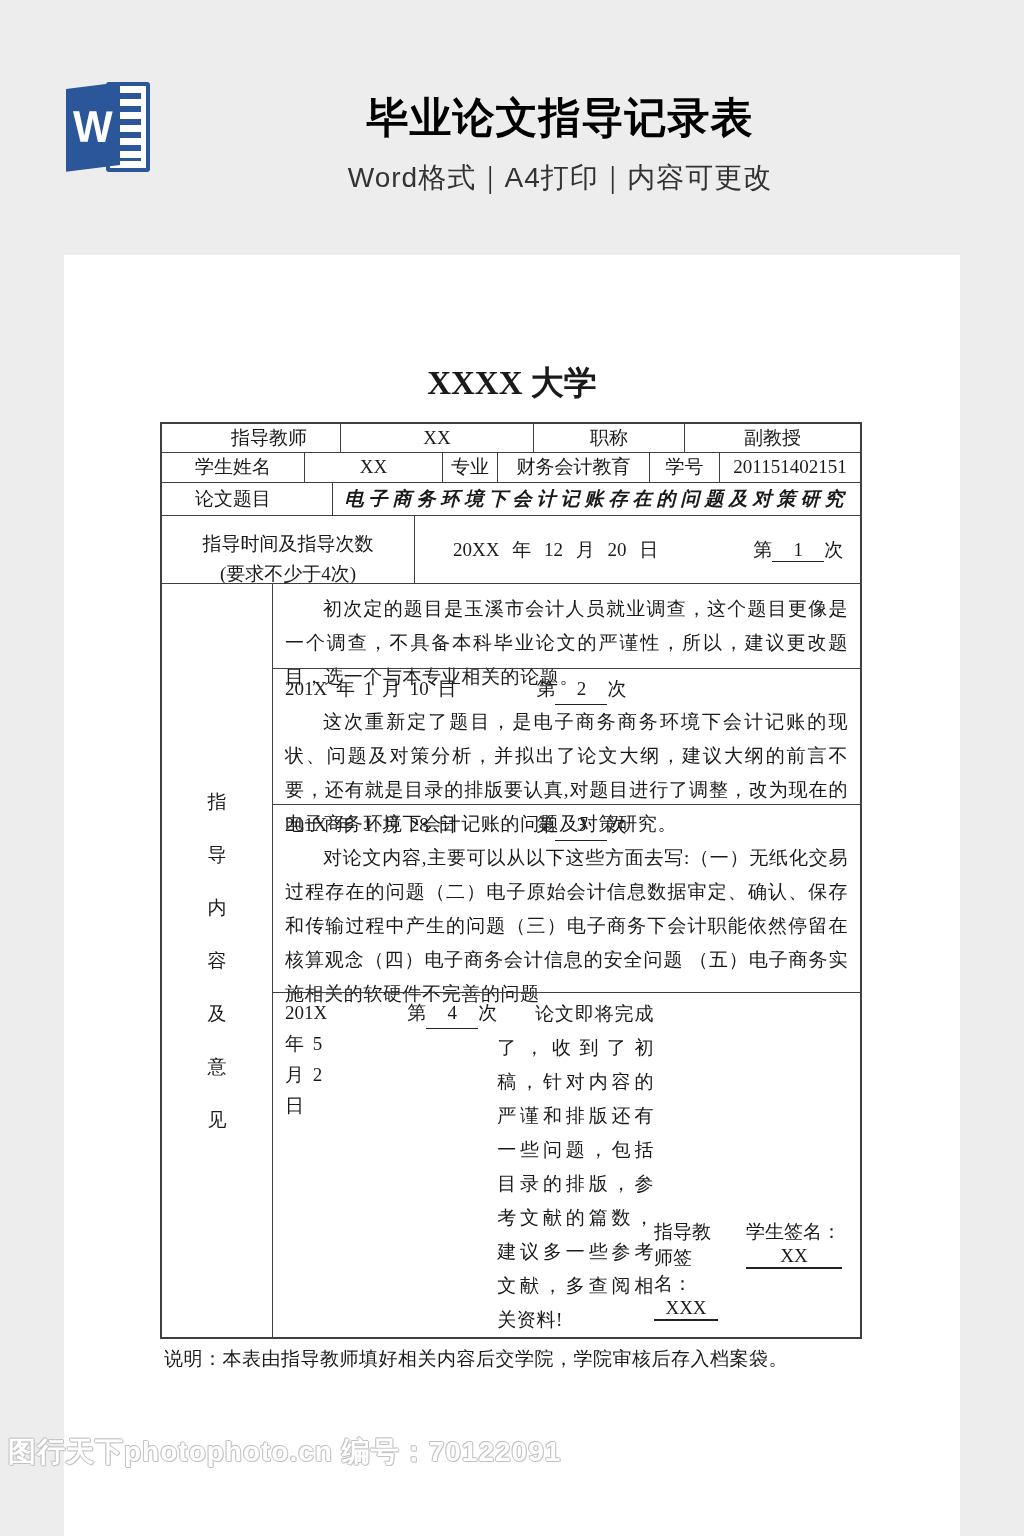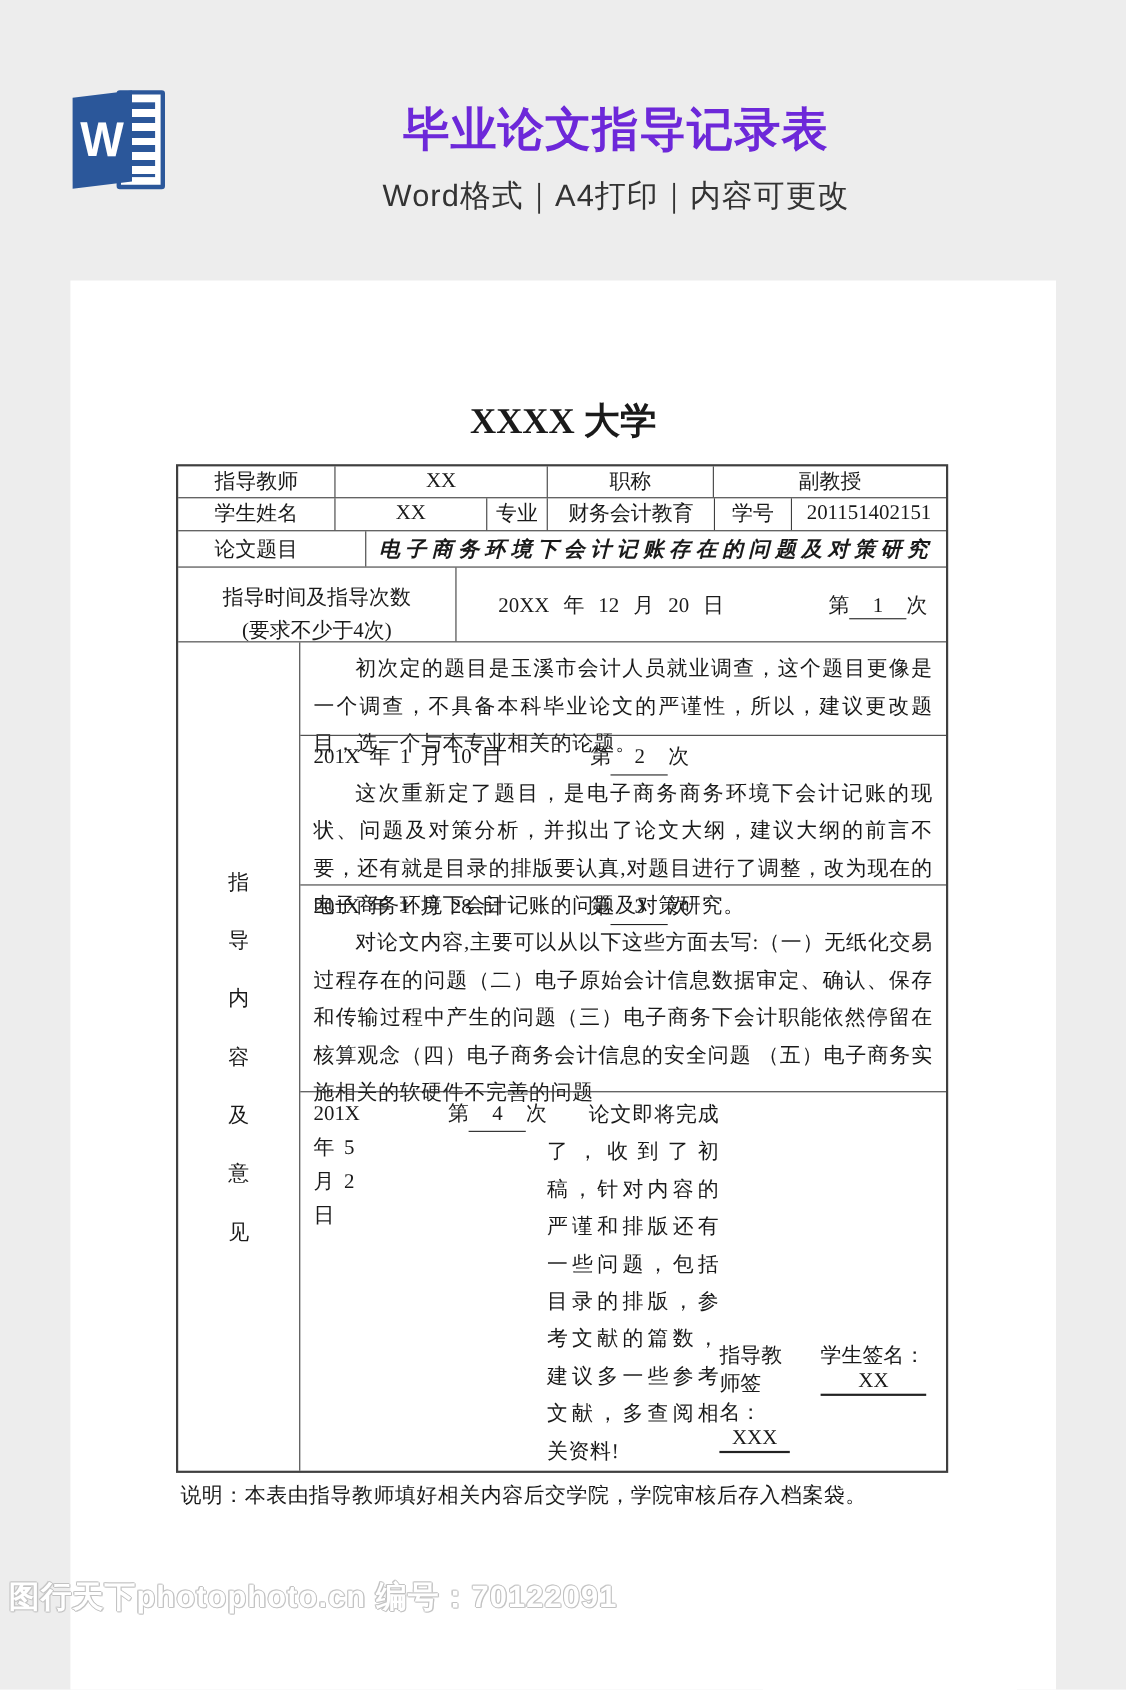--- a/index.html
+++ b/index.html
@@ -26,39 +26,39 @@
     display:flex; align-items:center; justify-content:center;
   }
   .wi-panel span {
     color:#fff; font-family:"Liberation Sans","DejaVu Sans",sans-serif;
     font-weight:bold; font-size:42px; transform:skewY(7deg);
   }
   .hdr-text {
     position:absolute; left:280px; top:90px; width:560px; text-align:center;
     font-family:"Liberation Sans","DejaVu Sans",sans-serif;
   }
-  .hdr-title { font-size:42px; font-weight:bold; color:#6d28d9; letter-spacing:1px; }
+  .hdr-title { font-size:42px; font-weight:bold; color:#000000; letter-spacing:1px; }
   .hdr-sub   { font-size:28px; color:#333; margin-top:13px; letter-spacing:1px; }
 
   
   .page {
     position:absolute; left:64px; top:255px; width:896px; height:1516px;
     background:#ffffff;
   }
   .u-title { margin-top:106px; text-align:center; font-size:33px; font-weight:bold; }
   .f-title { margin-top:4px; text-align:center; font-size:37px; font-weight:bold; letter-spacing:7px; }
 
   
   .tbl {
     margin:16px 0 0 96px; width:702px; height:917px;
     border:2px solid #3f3f3f; display:flex; flex-direction:column;
     font-size:19px;
   }
   .row { display:flex; border-top:1.5px solid #3f3f3f; }
-  .row:first-child { border-top:none; }
+  .row:first-child { border-top:none;padding-left:36px; }
   .cell {
     border-left:1.5px solid #3f3f3f;
     display:flex; align-items:center; justify-content:center; text-align:center;
   }
   .cell:first-child { border-left:none; }
   .r1 { height:48px; } .r2 { height:50px; } .r3 { height:56px; } .r4 { height:68px; }
   .r5 { flex:1; }
   .w-label  { width:142px; }
   .w-r1v    { width:193px; }
   .w-r1t    { width:151px; }

